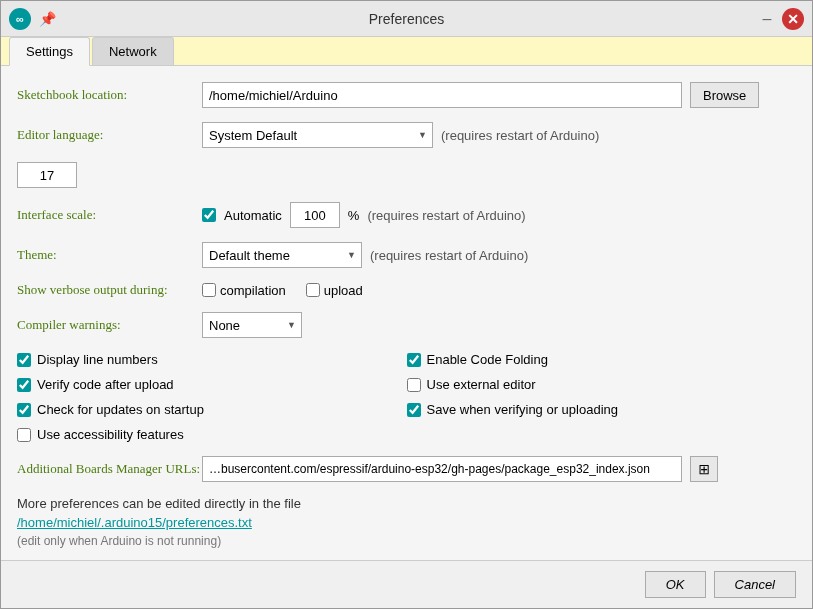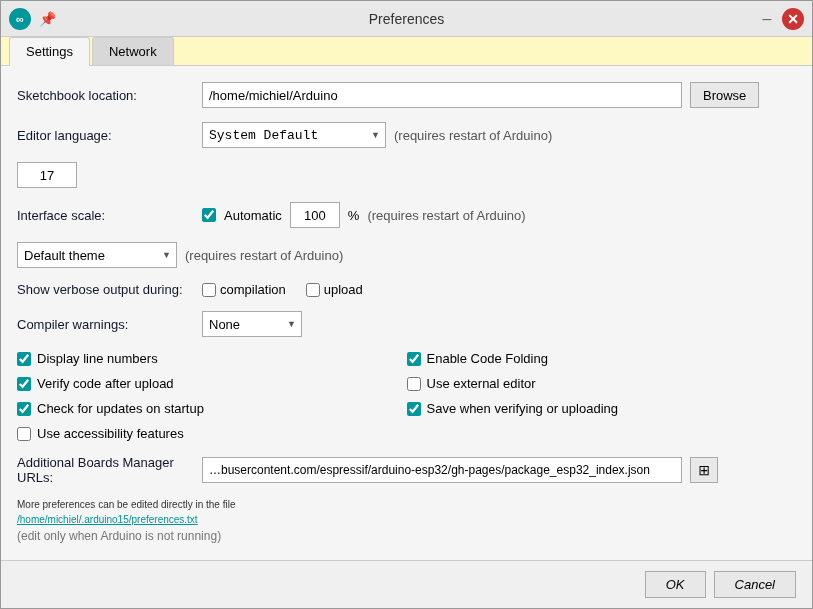--- a/index.html
+++ b/index.html
@@ -122,21 +122,22 @@
       overflow-y: auto;
     }
     .form-row {
       display: flex;
       align-items: center;
       margin-bottom: 14px;
     }
     .form-label {
       width: 185px;
       min-width: 185px;
-      color: #0f172a;
+      color: #4d7c0f;
+      font-family: Liberation Serif, serif;
     }
     .form-control {
       display: flex;
       align-items: center;
       gap: 8px;
       flex: 1;
     }
     .text-input {
       border: 1px solid #aaa;
       background: white;
@@ -226,21 +227,21 @@
       border: 1px solid #aaa;
       background: #e8e8e8;
       cursor: pointer;
       display: flex;
       align-items: center;
       justify-content: center;
       font-size: 14px;
     }
     .file-path {
       color: #333;
-      font-size: 10px;
+      font-size: 13px;
       margin-top: 4px;
     }
     .edit-note {
       color: #777;
       font-size: 12px;
       margin-top: 4px;
     }
     .footer {
       display: flex;
       justify-content: flex-end;
@@ -306,21 +307,21 @@
       <div class="form-control">
         <input type="text" class="text-input text-input-wide" value="/home/michiel/Arduino" style="">
         <button class="browse-btn">Browse</button>
       </div>
     </div>
 
     <div class="form-row">
       <div class="form-label">Editor language:</div>
       <div class="form-control">
         <div class="select-wrapper">
-          <select class="text-input select-dropdown" style="width:184px;font-family:Liberation Mono, monospace;">
+          <select class="text-input select-dropdown" style="width:231px;">
             <option>System Default</option>
           </select>
         </div>
         <span class="note-text">(requires restart of Arduino)</span>
       </div>
     </div>
 
     <div class="form-row">
       <div class="form-control">
         <input type="text" class="text-input font-size-input" value="17" style="">
@@ -332,20 +333,21 @@
       <div class="form-control">
         <input type="checkbox" class="cb-blue" checked="" style="">
         <span>Automatic</span>
         <input type="text" class="text-input scale-input" value="100" style="">
         <span>%</span>
         <span class="note-text">(requires restart of Arduino)</span>
       </div>
     </div>
 
     <div class="form-row">
+      <div class="form-label">Theme:</div>
       <div class="form-control">
         <div class="select-wrapper">
           <select class="text-input select-dropdown theme-select">
             <option>Default theme</option>
           </select>
         </div>
         <span class="note-text">(requires restart of Arduino)</span>
       </div>
     </div>
 

